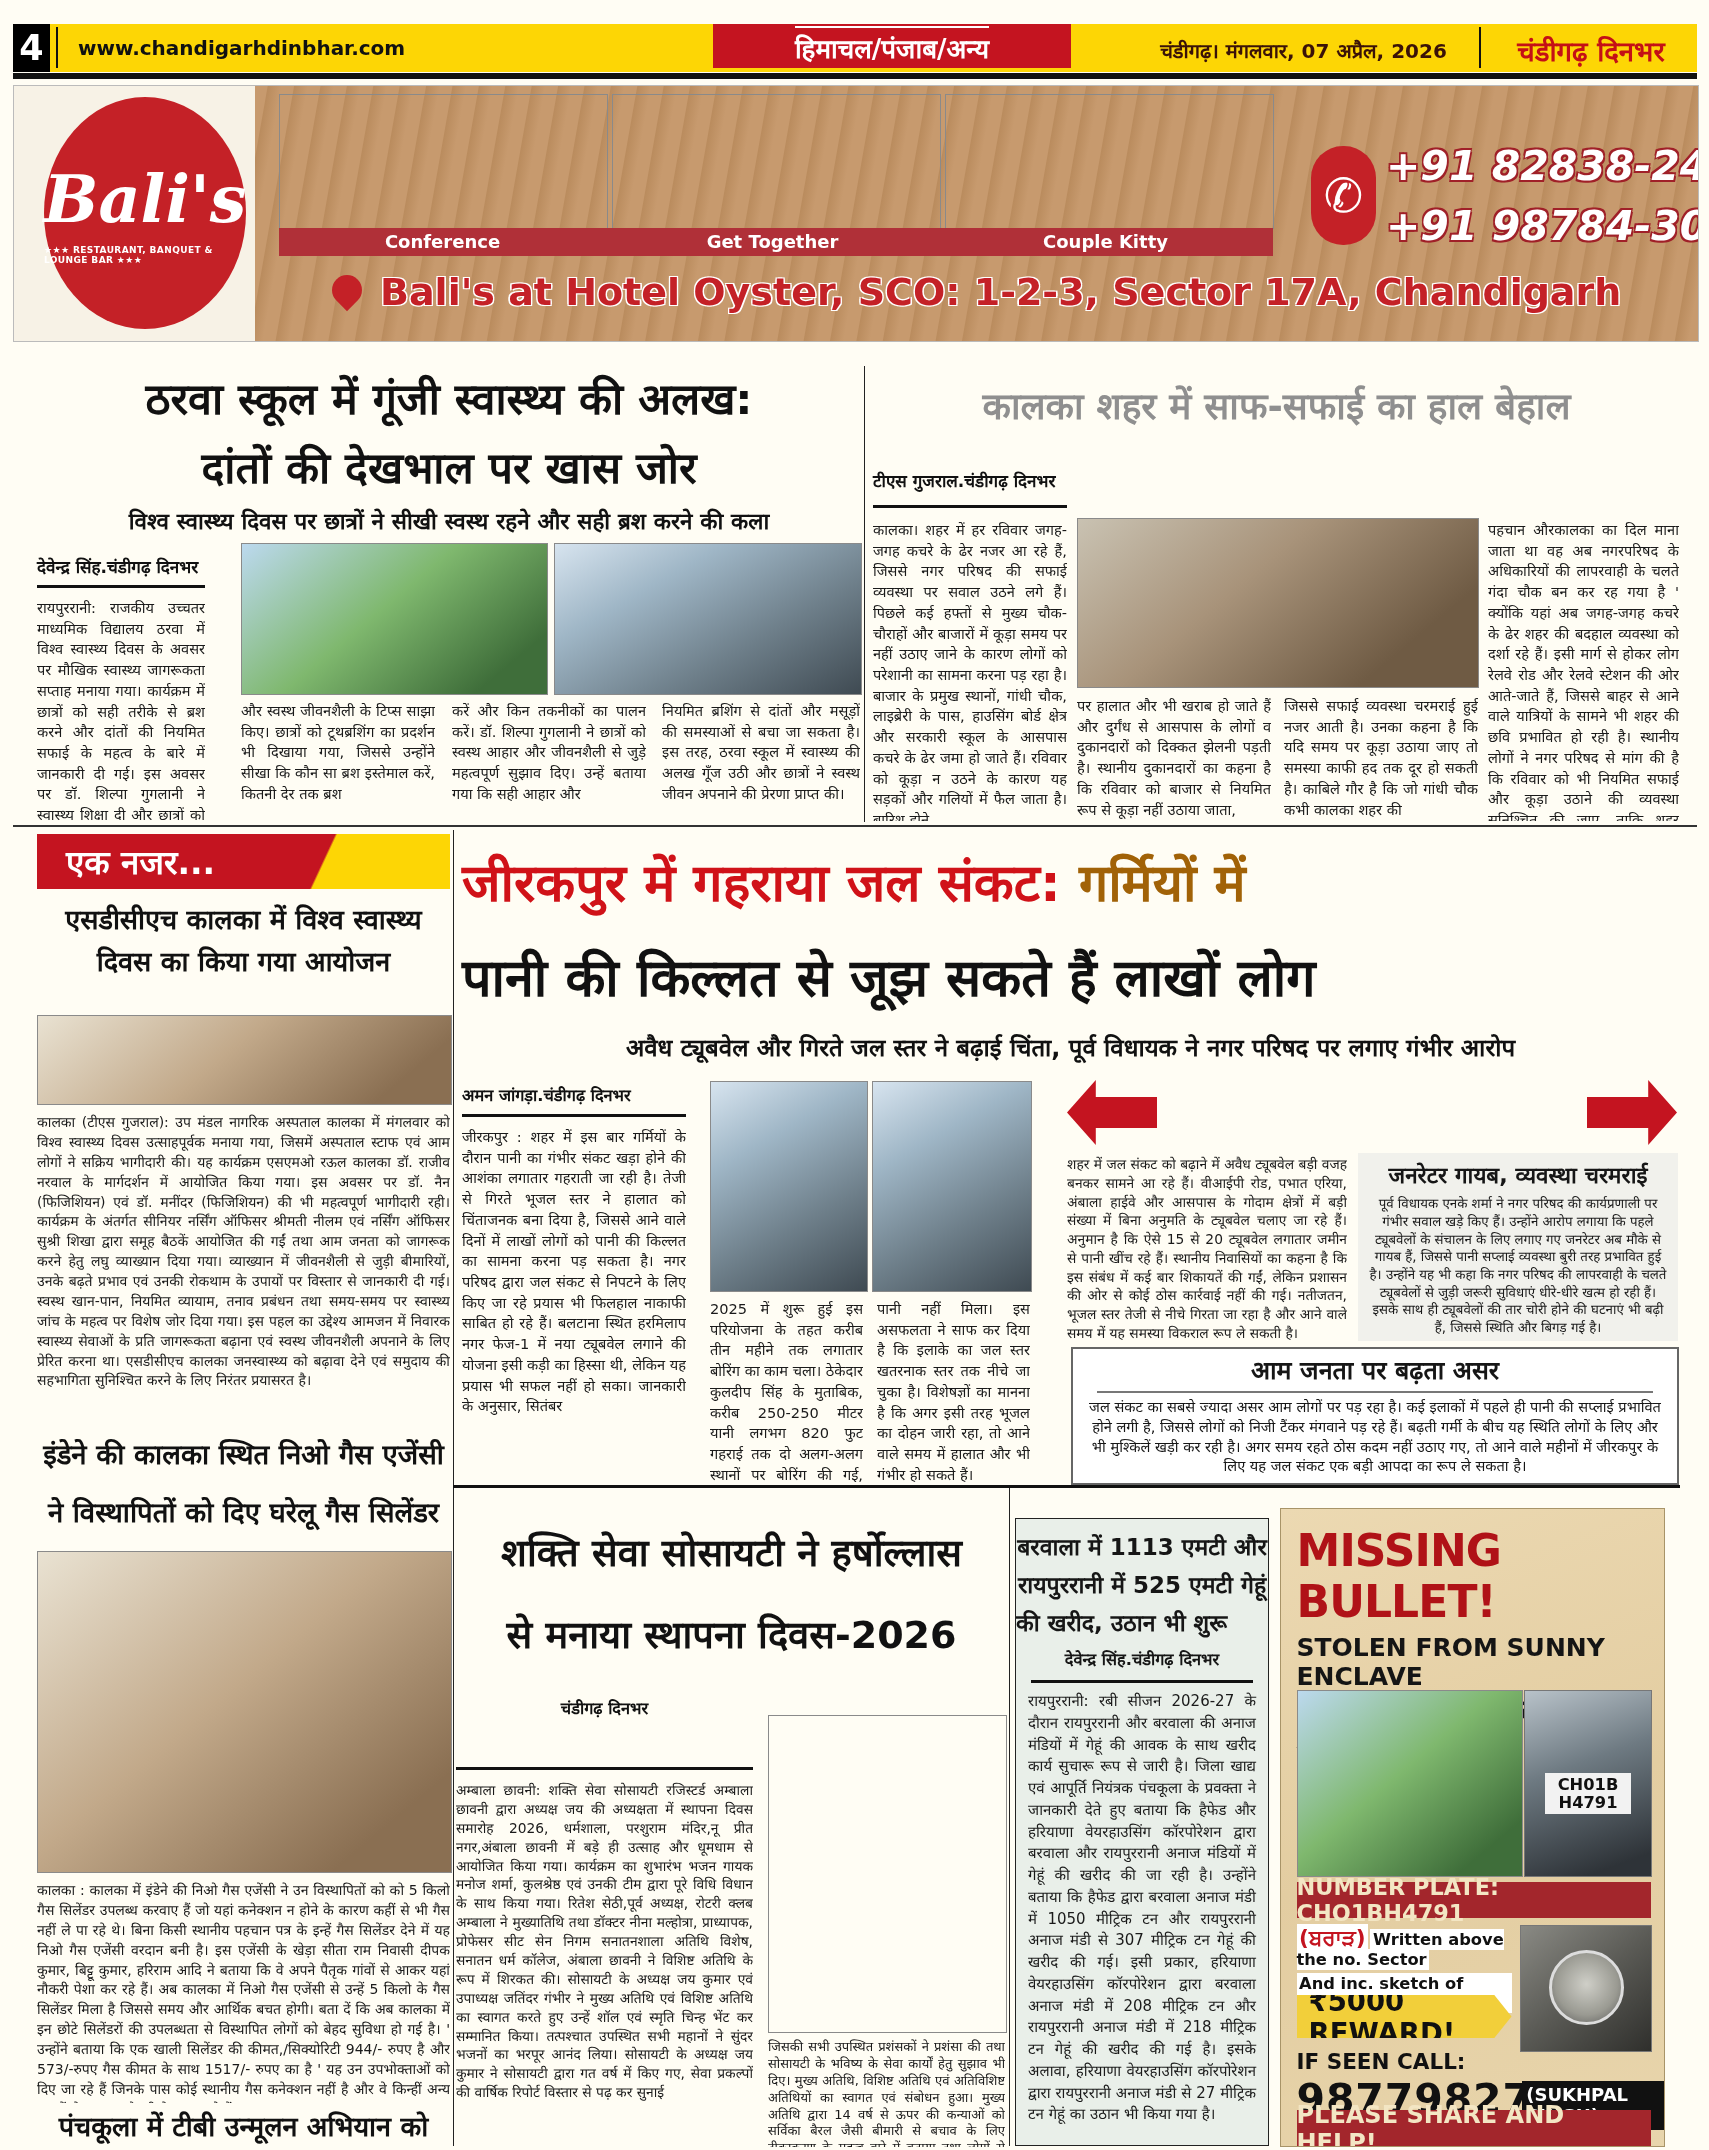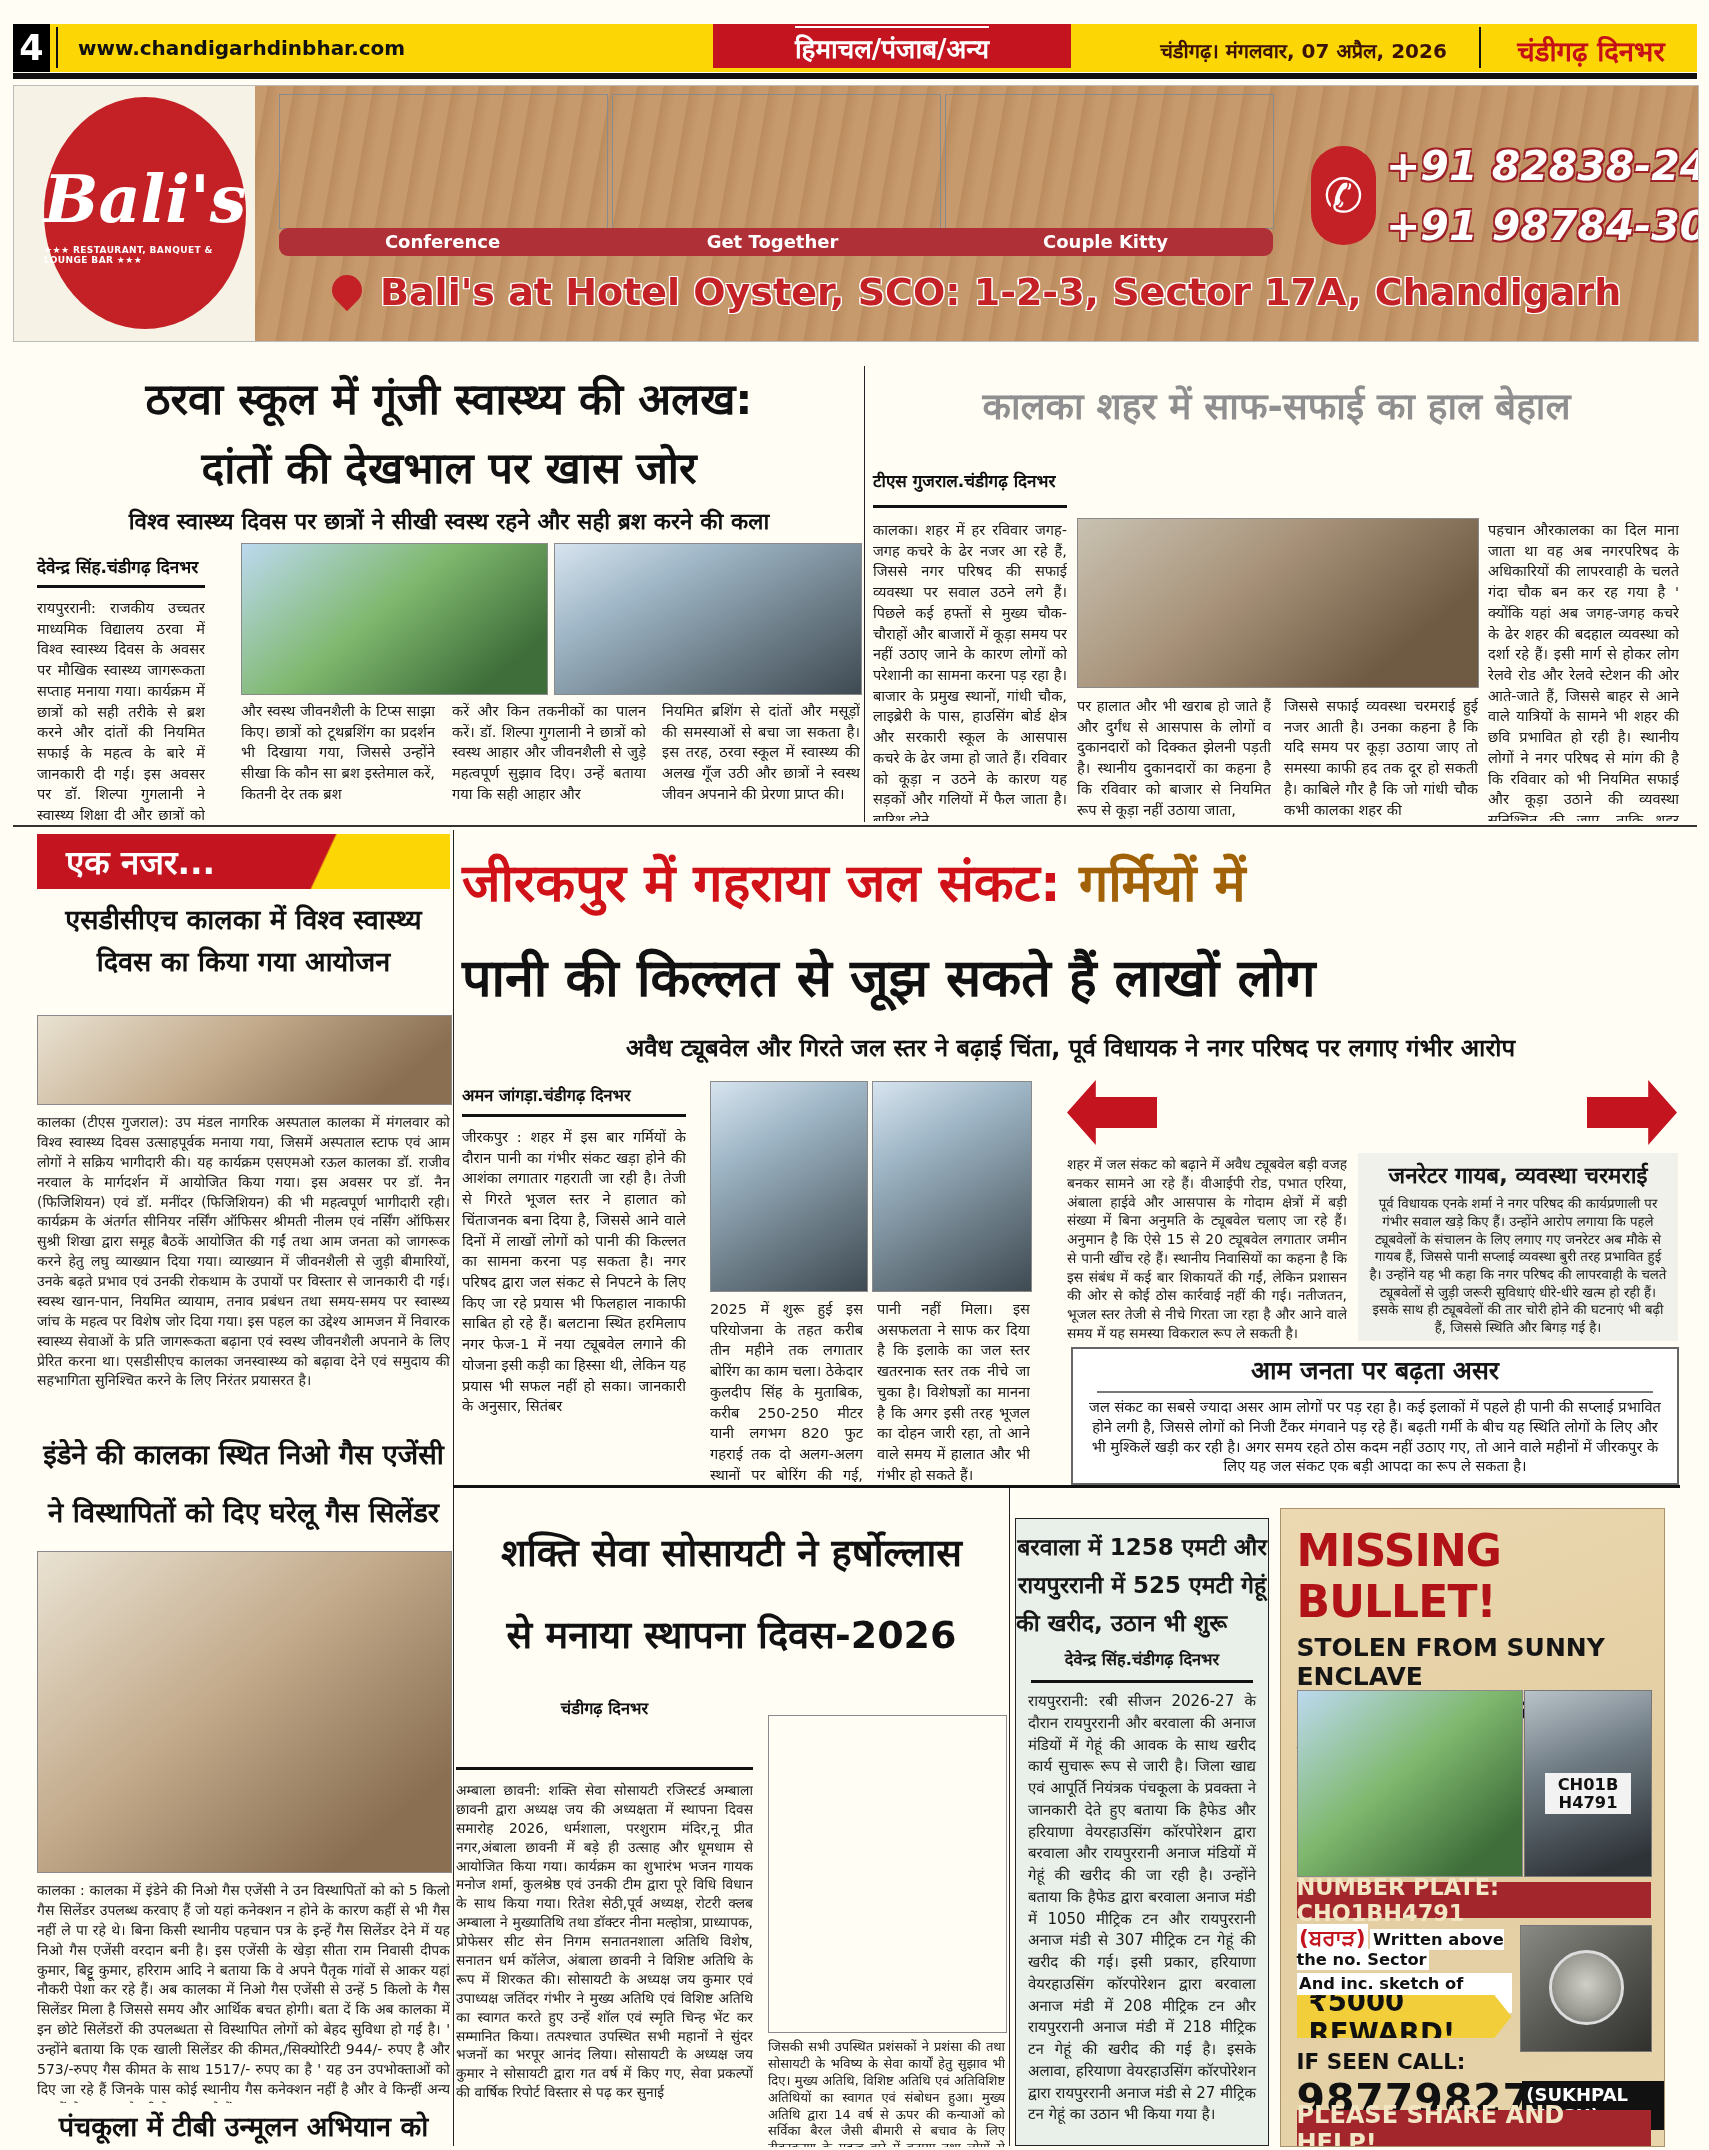--- a/index.html
+++ b/index.html
@@ -38,21 +38,21 @@
   <div class="abs" style="left:13px;top:85px;width:1684px;height:255px;background:#f7f2e6;border:0.9px solid #bbb;">
     <div class="abs" style="left:30px;top:10.8px;width:202px;height:232px;background:#c42127;border-radius:50%;display:flex;flex-direction:column;align-items:center;justify-content:center;">
       <div style="font-family:'DejaVu Serif',serif;font-style:italic;font-weight:700;font-size:65px;color:#fff;">Bali's</div>
       <div style="font-size:9px;font-weight:700;color:#fff;margin-top:7.7px;letter-spacing:0.4px;">★★★ RESTAURANT, BANQUET &amp; LOUNGE BAR ★★★</div>
     </div>
     <div class="abs" style="left:241px;top:0;width:1443px;height:255px;background:repeating-linear-gradient(100deg,#c79a6e 0px,#c79a6e 12px,#ba8c5e 13px,#c79a6e 26px);overflow:hidden;">
 
       <div class="abs photo ph-b" style="left:24px;top:7.7px;width:327px;height:133px;"></div>
       <div class="abs photo ph-b" style="left:357px;top:7.7px;width:327px;height:133px;"></div>
       <div class="abs photo ph-b" style="left:690px;top:7.7px;width:327px;height:133px;"></div>
-      <div class="abs" style="left:24px;top:142px;width:994px;height:27.5px;background:#b03038;display:flex;color:#fff;font-weight:700;font-size:18px;border-radius:9px;">
+      <div class="abs" style="left:24px;top:142px;width:994px;height:27.5px;background:#b03038;display:flex;color:#fff;font-weight:700;font-size:18px;">
         <div style="width:327px;text-align:center;line-height:27.5px;">Conference</div>
         <div style="width:333px;text-align:center;line-height:27.5px;">Get Together</div>
         <div style="width:333px;text-align:center;line-height:27.5px;">Couple Kitty</div>
       </div>
 
       <div class="abs" style="left:1056px;top:60px;width:65px;height:99px;background:#c42127;border-radius:32px;display:flex;align-items:center;justify-content:center;color:#fff;font-size:47px;">✆</div>
       <div class="abs" style="left:1131px;top:56px;width:508px;font-size:41px;font-weight:900;font-style:italic;color:#fff;text-shadow:1.7px 1.7px 0 #a02028,-1.7px -1.7px 0 #a02028,1.7px -1.7px 0 #a02028,-1.7px 1.7px 0 #a02028;">+91 82838-24430</div>
       <div class="abs" style="left:1131px;top:116px;width:508px;font-size:41px;font-weight:900;font-style:italic;color:#fff;text-shadow:1.7px 1.7px 0 #a02028,-1.7px -1.7px 0 #a02028,1.7px -1.7px 0 #a02028,-1.7px 1.7px 0 #a02028;">+91 98784-30460</div>
 
       <div class="abs" style="left:77px;top:189px;width:30px;height:30px;background:#c42127;border-radius:50% 50% 50% 0;transform:rotate(-45deg);"></div>
@@ -134,21 +134,21 @@
   <div class="abs hl" style="left:456px;top:1607px;width:551px;font-size:38px;text-align:center;">से मनाया स्थापना दिवस-2026</div>
   <div class="abs by" style="left:456px;top:1697px;width:297px;text-align:center;font-size:16.3px;">चंडीगढ़ दिनभर</div>
   <div class="abs rule" style="left:456px;top:1767px;width:297px;height:2.6px;"></div>
   <div class="abs bt" style="left:456px;top:1781px;width:297px;height:366px;font-size:13.8px;line-height:1.37;">अम्बाला छावनी: शक्ति सेवा सोसायटी रजिस्टर्ड अम्बाला छावनी द्वारा अध्यक्ष जय की अध्यक्षता में स्थापना दिवस समारोह 2026, धर्मशाला, परशुराम मंदिर,नू प्रीत नगर,अंबाला छावनी में बड़े ही उत्साह और धूमधाम से आयोजित किया गया। कार्यक्रम का शुभारंभ भजन गायक मनोज शर्मा, कुलश्रेष्ठ एवं उनकी टीम द्वारा पूरे विधि विधान के साथ किया गया। रितेश सेठी,पूर्व अध्यक्ष, रोटरी क्लब अम्बाला ने मुख्यातिथि तथा डॉक्टर नीना मल्होत्रा, प्राध्यापक, प्रोफेसर सीट सेन निगम सनातनशाला अतिथि विशेष, सनातन धर्म कॉलेज, अंबाला छावनी ने विशिष्ट अतिथि के रूप में शिरकत की। सोसायटी के अध्यक्ष जय कुमार एवं उपाध्यक्ष जतिंदर गंभीर ने मुख्य अतिथि एवं विशिष्ट अतिथि का स्वागत करते हुए उन्हें शॉल एवं स्मृति चिन्ह भेंट कर सम्मानित किया। तत्पश्चात उपस्थित सभी महानों ने सुंदर भजनों का भरपूर आनंद लिया। सोसायटी के अध्यक्ष जय कुमार ने सोसायटी द्वारा गत वर्ष में किए गए, सेवा प्रकल्पों की वार्षिक रिपोर्ट विस्तार से  पढ़ कर सुनाई</div>
   <div class="abs photo ph-b" style="left:768px;top:1715px;width:237px;height:316px;"></div>
   <div class="abs bt" style="left:768px;top:2039px;width:237px;height:108px;font-size:13px;line-height:1.3;">जिसकी सभी उपस्थित प्रशंसकों ने प्रशंसा की तथा सोसायटी के भविष्य के सेवा कार्यों हेतु सुझाव भी दिए। मुख्य अतिथि, विशिष्ट अतिथि एवं अतिविशिष्ट अतिथियों का स्वागत एवं संबोधन हुआ। मुख्य अतिथि द्वारा 14 वर्ष से ऊपर की कन्याओं को सर्विका बैरल जैसी बीमारी से बचाव के लिए टीकाकरण के महत्व बारे में बताया तथा लोगों से अपील की कि वे अपनी बच्चियों को सुरक्षित रखने के लिए 14 वर्ष से ऊपर की कन्याओं को यह टीका अनिवार्य लगवाएं। जो रोटरी हॉस्पिटल अंबाला में उपलब्ध है। विशिष्ट अतिथि डॉक्टर नीना मल्होत्रा ने अपने संबोधन में सोसायटी द्वारा किए जा रहे सेवा कार्यों का विस्तार से वर्णन किया  तथा भविष्य में भी सोसायटी को हर प्रकार की अपेक्षित सहायता प्रदान करने का आश्वासन दिया।</div>
 
   <div class="abs" style="left:1009px;top:1488px;width:1.3px;height:658px;background:#222;"></div>
 
   <div class="abs" style="left:1015px;top:1518px;width:254px;height:628px;background:#e9efe9;border:1.7px solid #222;box-sizing:border-box;overflow:hidden;">
-    <div style="font-size:23px;font-weight:900;text-align:center;margin-top:11.2px;">बरवाला में 1258 एमटी और</div>
+    <div style="font-size:23px;font-weight:900;text-align:center;margin-top:11.2px;">बरवाला में 1113 एमटी और</div>
     <div style="font-size:23px;font-weight:900;text-align:center;margin-top:6px;">रायपुररानी में 525 एमटी गेहूं</div>
     <div style="font-size:23px;font-weight:900;text-align:left;margin-top:6px;">की खरीद, उठान भी शुरू</div>
     <div style="font-size:16.3px;font-weight:700;text-align:center;margin-top:9.5px;">देवेन्द्र सिंह.चंडीगढ़ दिनभर</div>
     <div style="width:88%;height:3.4px;background:#111;margin:10.3px auto 7.7px auto;"></div>
     <div style="font-size:15px;line-height:1.45;text-align:justify;padding:0 12px;color:#1a1a1a;">रायपुररानी: रबी सीजन 2026-27 के दौरान रायपुररानी और बरवाला की अनाज मंडियों में गेहूं की आवक के साथ खरीद कार्य सुचारू रूप से जारी है। जिला खाद्य एवं आपूर्ति नियंत्रक पंचकूला के प्रवक्ता ने जानकारी देते हुए बताया कि हैफेड और हरियाणा वेयरहाउसिंग कॉरपोरेशन द्वारा बरवाला और रायपुररानी अनाज मंडियों में गेहूं की खरीद की जा रही है। उन्होंने बताया कि हैफेड द्वारा बरवाला अनाज मंडी में 1050 मीट्रिक टन और रायपुररानी अनाज मंडी से 307 मीट्रिक टन गेहूं की खरीद की गई। इसी प्रकार, हरियाणा वेयरहाउसिंग कॉरपोरेशन द्वारा बरवाला अनाज मंडी में 208 मीट्रिक टन और रायपुररानी अनाज मंडी में 218 मीट्रिक टन गेहूं की खरीद की गई है। इसके अलावा, हरियाणा वेयरहाउसिंग कॉरपोरेशन द्वारा रायपुररानी अनाज मंडी से 27 मीट्रिक टन गेहूं का उठान भी किया गया है।</div>
   </div>
 
   <div class="abs" style="left:1280px;top:1508px;width:385px;height:639px;background:linear-gradient(160deg,#ecd9b2 0%,#e3cda1 50%,#e8d5ac 100%);border:0.9px solid #a89468;box-sizing:border-box;overflow:hidden;">
     <div style="font-size:44px;font-weight:900;color:#b01217;margin:15.5px 0 0 15.5px;letter-spacing:-0.9px;">MISSING BULLET!</div>
     <div style="font-size:25px;font-weight:900;color:#151515;margin:6.9px 0 0 15.5px;">STOLEN FROM SUNNY ENCLAVE</div>

